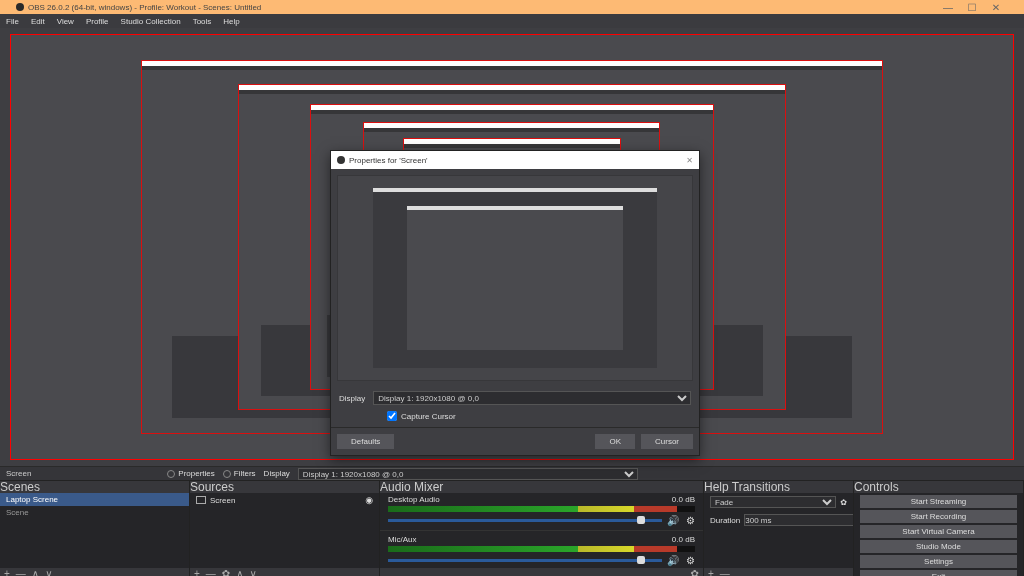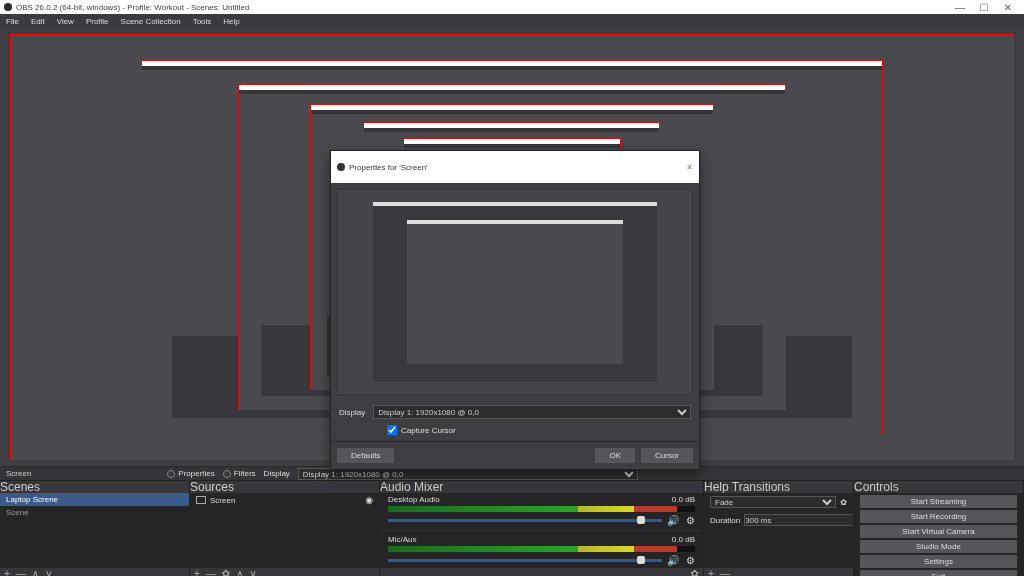--- a/index.html
+++ b/index.html
@@ -1,32 +1,32 @@
 <!DOCTYPE html>
 <html><head>
 <meta charset="utf-8">
 <style>
   * { margin: 0; padding: 0; box-sizing: border-box; }
   html, body { width: 1024px; height: 576px; overflow: hidden; font-family: "Segoe UI", Arial, sans-serif; background: #3e3e42; color: #ddd; font-size: 9px; }
-  .titlebar { height: 14px; background: #ffffff; color: #444; display: flex; align-items: center; padding: 0 4px; font-size: 8px; }
+  .titlebar { height: 14px; background: #fdba74; color: #444; display: flex; align-items: center; padding: 0 16px; font-size: 8px; }
   .titlebar .obs-ico { width: 8px; height: 8px; border-radius: 50%; background: #2a2a2a; margin-right: 4px; }
   .titlebar .spacer { flex: 1; }
   .titlebar .winbtn { width: 24px; text-align: center; color: #666; font-size: 10px; cursor: pointer; }
   .menubar { height: 14px; background: #3b3b3f; display: flex; align-items: center; padding: 0 6px; gap: 12px; font-size: 8px; }
   .menubar span { cursor: pointer; }
   .main { position: relative; width: 1024px; height: calc(576px - 14px - 14px - 100px - 10px); background: #3e3e42; }
   
   .preview { position: absolute; inset: 6px 10px 6px 10px; border: 1px solid #ff0000; background: #4a4a4e; overflow: hidden; }
   .nest { position: absolute; left: 13%; top: 6%; width: 74%; height: 88%; border: 1px solid rgba(255,0,0,.8); background: #4a4a4e; }
   .nest .nbar { height: 5px; background: #fff; }
   .nest .nmenu { height: 4px; background: #363638; }
   .nest .npanel { position:absolute; bottom:4%; left:4%; right:4%; height:22%; background:#2d2d30; opacity:.6;}
   
   .dialog { position: absolute; left: 330px; top: 122px; width: 370px; background: #4a4a4e; border: 1px solid #222; box-shadow: 0 4px 12px rgba(0,0,0,.5); z-index: 50; }
-  .dialog .dtitle { height: 32px; background: #fff; color: #333; display: flex; align-items: center; padding: 0 6px; font-size: 8px; }
+  .dialog .dtitle { height: 18px; background: #fff; color: #333; display: flex; align-items: center; padding: 0 6px; font-size: 8px; }
   .dialog .dtitle .dico { width: 8px; height: 8px; border-radius:50%; background:#333; margin-right:4px;}
   .dialog .dtitle .spacer { flex:1; }
   .dialog .dtitle .x { color:#888; cursor:pointer; }
   .dialog .dbody { position: relative; height: 218px; background: #3e3e42; overflow:hidden;}
   .dialog .dbody .mini { position:absolute; inset:6px; border:1px solid rgba(0,0,0,.2); background:#454549; }
   .dialog .dbody .mini .mini-n { position:absolute; left:10%; top:6%; width:80%; height:88%; background:#3a3a3e; }
   .dialog .dbody .mini .mini-n .bar{height:4px;background:#ddd;}
   .dialog .dbody .mini .mini-n .inner{position:absolute; left:12%; top:10%; width:76%; height:80%; background:#4a4a4e;}
   .dialog .drow { display:flex; align-items:center; padding:4px 8px; gap:8px; font-size:8px; background:#3e3e42;}
   .dialog select.dsel { flex:1; background:#2d2d30; color:#ccc; border:1px solid #555; font-size:8px; height:14px; }
@@ -92,21 +92,21 @@
   <div class="winbtn">—</div>
   <div class="winbtn">☐</div>
   <div class="winbtn">✕</div>
 </div>
 
 <div class="menubar">
   <span>File</span>
   <span>Edit</span>
   <span>View</span>
   <span>Profile</span>
-  <span>Scene Collection</span>
+  <span>Studio Collection</span>
   <span>Tools</span>
   <span>Help</span>
 </div>
 
 <div class="main">
   <div class="preview">
 
     <div class="nest">
       <div class="nbar"></div>
         <div class="nmenu"></div>

